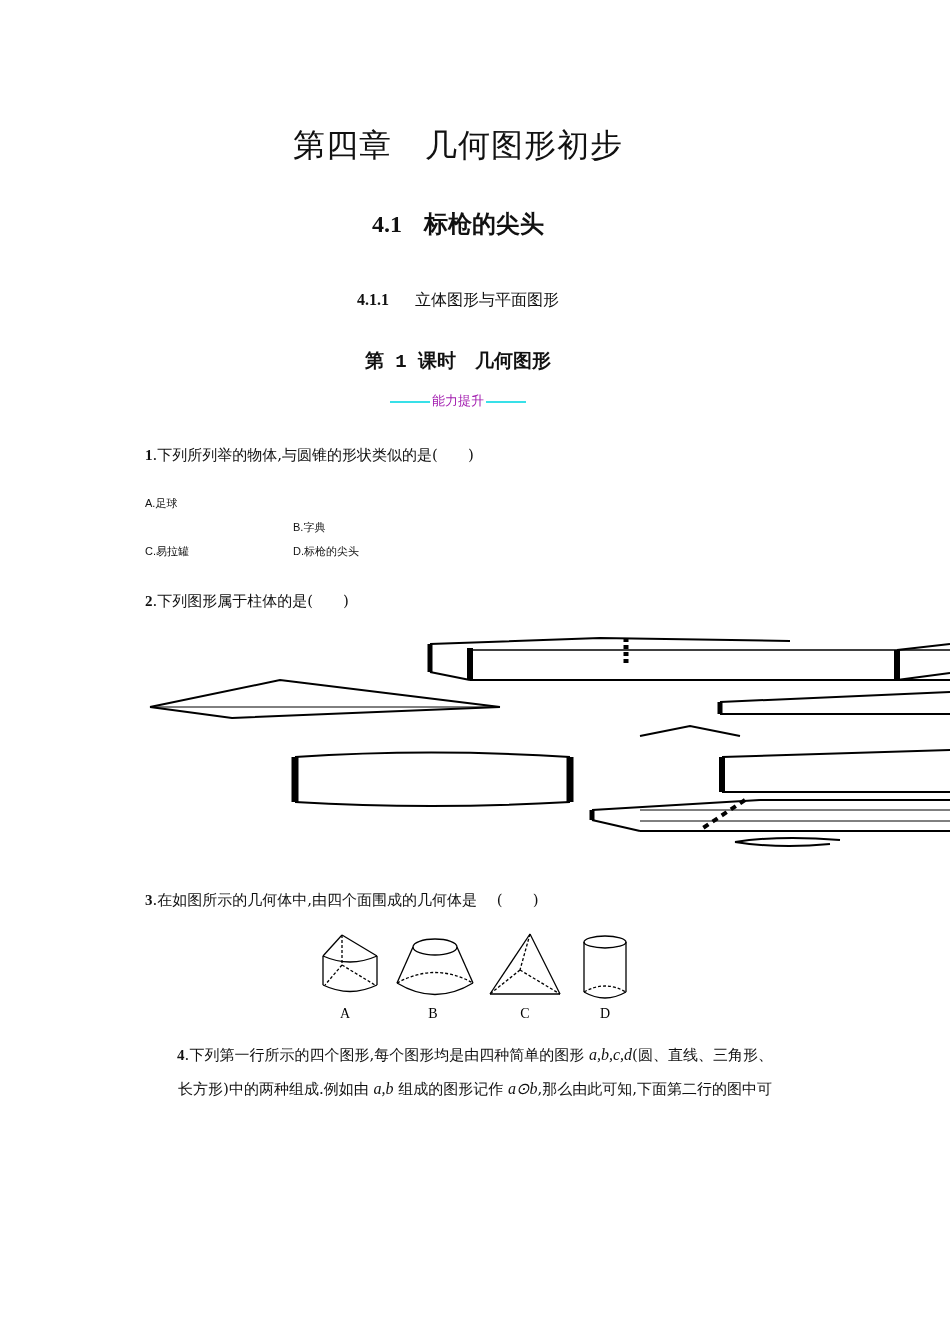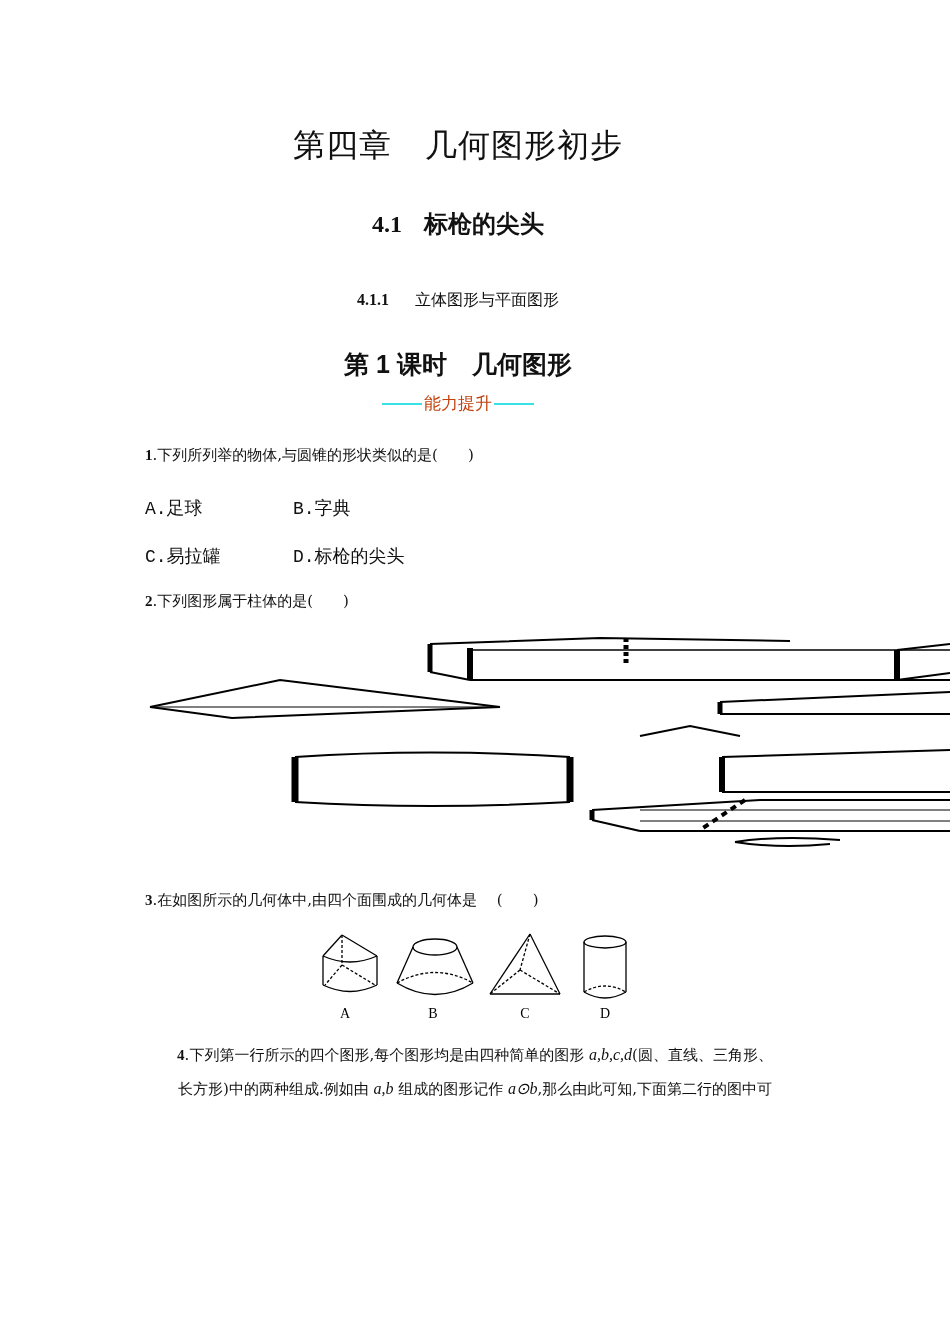--- a/index.html
+++ b/index.html
@@ -7,26 +7,26 @@
       width: 950px; height: 1344px; position: relative; overflow: hidden;
       font-family: "DejaVu Serif", "Liberation Serif", serif; color: #111;
     }
     .abs { position: absolute; }
     .center { left: 0; width: 916px; text-align: center; }
     .chapter-title { top: 124px; font-size: 32px; font-family: "DejaVu Sans", sans-serif; letter-spacing: 1px; }
     .section-title { top: 208px; font-size: 24px; font-weight: bold; font-family: "DejaVu Sans", sans-serif; }
     .section-title .num { font-family: "Liberation Serif", serif; font-weight: bold; margin-right: 22px; }
     .subsection-title { top: 290px; font-size: 16px; font-family: "DejaVu Sans", sans-serif; }
     .subsection-title .num { font-family: "Liberation Serif", serif; font-weight: bold; margin-right: 26px; }
-    .lesson-title { top: 348px; font-size: 25px; font-weight: bold; font-family: Liberation Sans, sans-serif; }
-    .banner { top: 392px; font-size: 17px; color: #c2410c; font-family: "DejaVu Sans", sans-serif; }
+    .lesson-title { top: 348px; font-size: 19px; font-weight: bold; font-family: Liberation Mono, monospace; }
+    .banner { top: 392px; font-size: 13px; color: #a21caf; font-family: "DejaVu Sans", sans-serif; }
     .banner .rule { display: inline-block; width: 40px; height: 2px; background: #38e0e8; vertical-align: middle; margin: 0 2px; }
     .q { left: 145px; font-size: 15px; line-height: 16px; font-family: "DejaVu Serif", serif; white-space: nowrap; }
     .q b { font-family: "Liberation Serif", serif; }
-    .opt { font-size: 18px; font-family: Liberation Mono, monospace; white-space: nowrap; }
+    .opt { font-size: 11px; font-family: Liberation Sans, sans-serif; white-space: nowrap; }
     .para { left: 145px; width: 660px; font-size: 15px; line-height: 34px; font-family: "DejaVu Serif", serif; text-align: center; }
     .para i { font-family: "Liberation Serif", serif; font-size: 16px; }
     svg { position: absolute; }
     .lbl { font-family: "Liberation Serif", serif; font-size: 14px; }
   </style>
 </head>
 <body>
 
 <div class="abs center chapter-title">第四章　几何图形初步</div>
 
@@ -41,21 +41,21 @@
 <div class="abs center lesson-title">第 1 课时　几何图形</div>
 
 <div class="abs center banner">
   <span class="rule"></span><span>能力提升</span><span class="rule"></span>
 </div>
 
 <div class="abs q" style="top:447px;">
   <b>1</b><span>.下列所列举的物体,与圆锥的形状类似的是(　　)</span>
 </div>
 <div class="abs opt" style="left:145px; top:496px;">A.足球</div>
-<div class="abs opt" style="left:293px; top:496px;">B.字典</div>
+<div class="abs opt" style="left:293px; top:520px;">B.字典</div>
 <div class="abs opt" style="left:145px; top:544px;">C.易拉罐</div>
 <div class="abs opt" style="left:293px; top:544px;">D.标枪的尖头</div>
 
 <div class="abs q" style="top:593px;">
   <b>2</b><span>.下列图形属于柱体的是(　　)</span>
 </div>
 
 <svg style="left:140px; top:630px;" width="810" height="230" viewBox="0 0 810 230">
   <g fill="none" stroke="#000" stroke-width="2">
 

